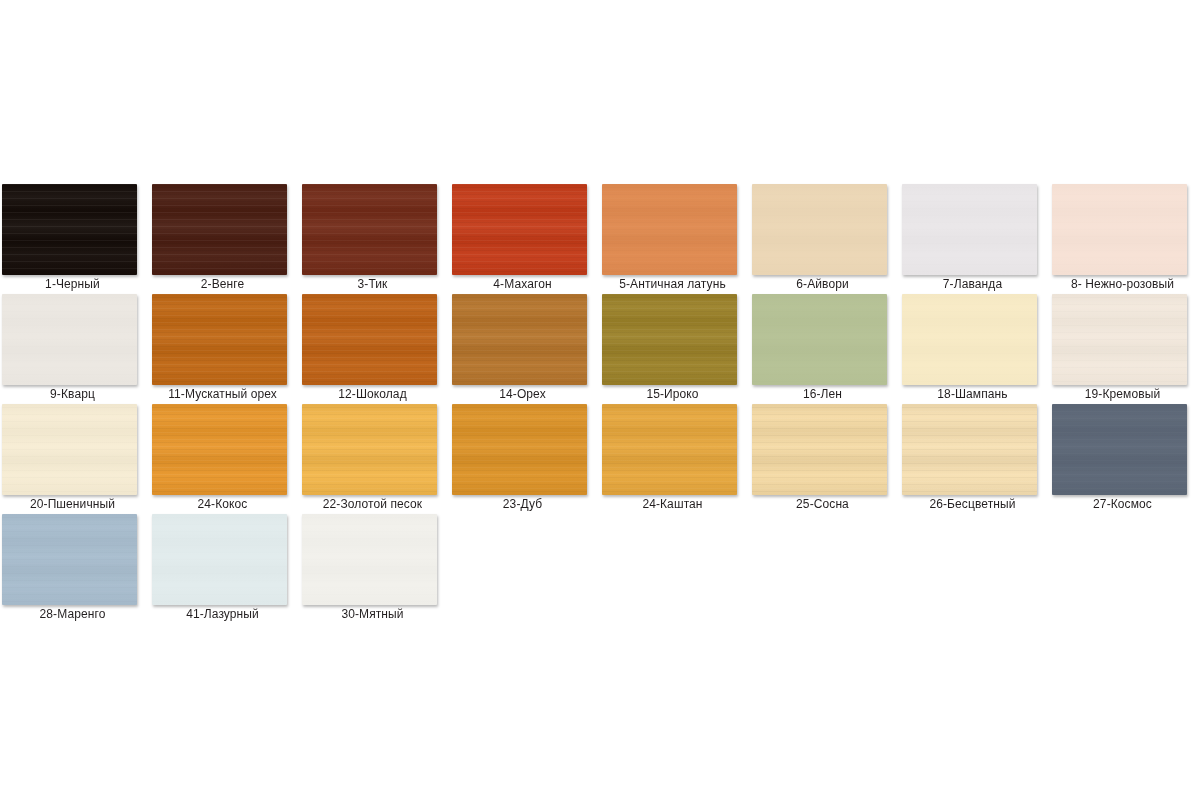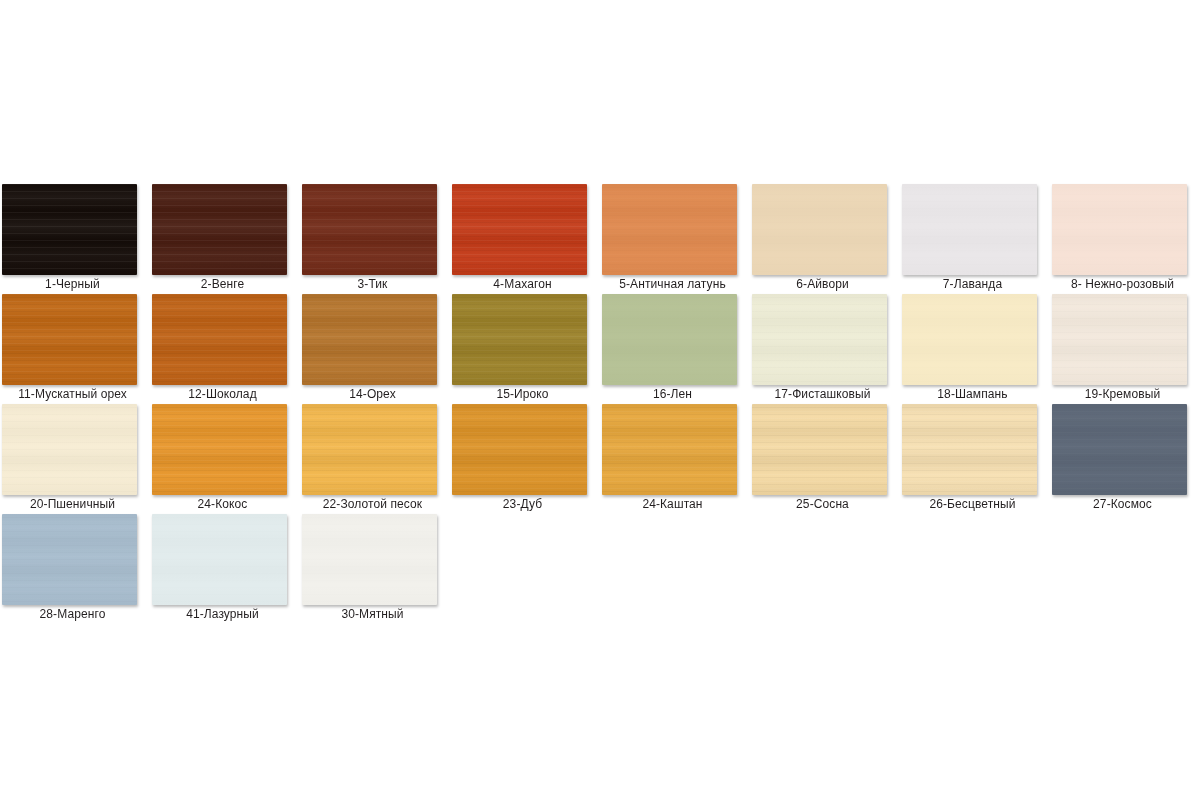--- a/index.html
+++ b/index.html
@@ -154,20 +154,26 @@
         </div>
         <div class="swatch-label">7-Лаванда</div>
       </div>
       <div class="swatch-cell">
         <div class="swatch-chip grain-none" style="background-color: rgb(247, 226, 214);">
           <div class="grain-bands"></div>
         </div>
         <div class="swatch-label">8- Нежно-розовый</div>
       </div>
       <div class="swatch-cell">
+        <div class="swatch-chip grain-none" style="background-color: rgb(236, 232, 226);">
+          <div class="grain-bands"></div>
+        </div>
+        <div class="swatch-label">9-Кварц</div>
+      </div>
+      <div class="swatch-cell">
         <div class="swatch-chip grain-strong" style="background-color: rgb(192, 103, 19);">
           <div class="grain-bands"></div>
         </div>
         <div class="swatch-label">11-Мускатный орех</div>
       </div>
       <div class="swatch-cell">
         <div class="swatch-chip grain-strong" style="background-color: rgb(191, 97, 20);">
           <div class="grain-bands"></div>
         </div>
         <div class="swatch-label">12-Шоколад</div>
@@ -182,26 +188,20 @@
         <div class="swatch-chip " style="background-color: rgb(155, 129, 40);">
           <div class="grain-bands"></div>
         </div>
         <div class="swatch-label">15-Ироко</div>
       </div>
       <div class="swatch-cell">
         <div class="swatch-chip grain-none" style="background-color: rgb(182, 194, 150);">
           <div class="grain-bands"></div>
         </div>
         <div class="swatch-label">16-Лен</div>
-      </div>
-      <div class="swatch-cell">
-        <div class="swatch-chip grain-soft" style="background-color: rgb(238, 237, 214);">
-          <div class="grain-bands"></div>
-        </div>
-        <div class="swatch-label">17-Фисташковый</div>
       </div>
       <div class="swatch-cell">
         <div class="swatch-chip grain-none" style="background-color: rgb(248, 235, 198);">
           <div class="grain-bands"></div>
         </div>
         <div class="swatch-label">18-Шампань</div>
       </div>
       <div class="swatch-cell">
         <div class="swatch-chip grain-soft" style="background-color: rgb(243, 233, 221);">
           <div class="grain-bands"></div>

